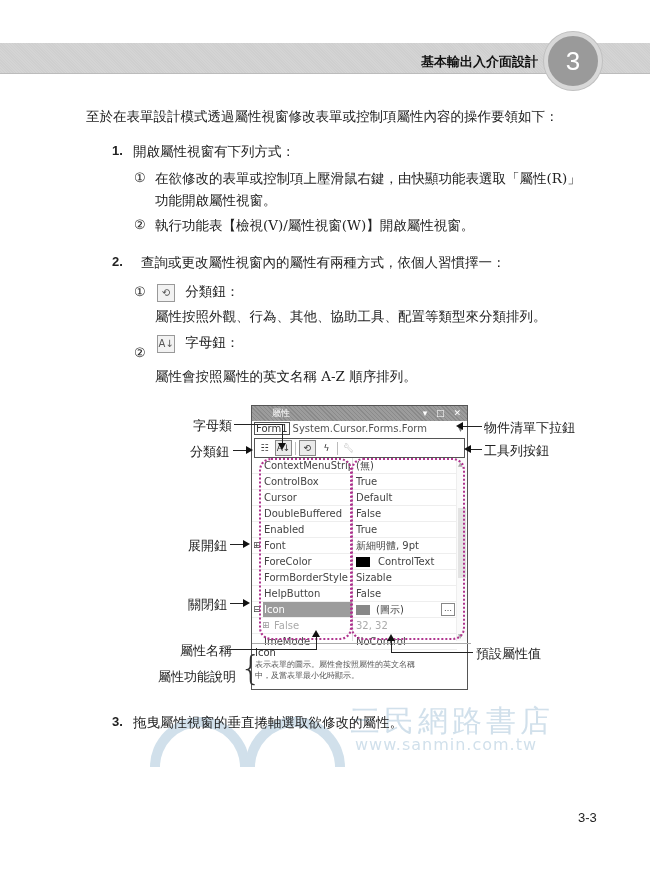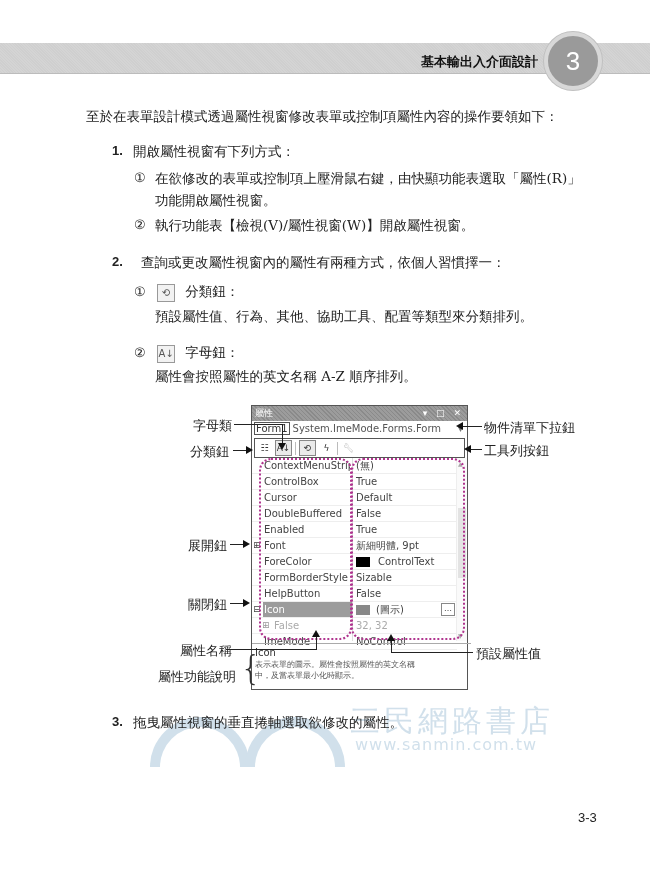--- a/index.html
+++ b/index.html
@@ -15,21 +15,21 @@
   .p { position:absolute; font-size:13.5px; line-height:20px; white-space:nowrap; }
   .num { position:absolute; font-family:"Liberation Sans", sans-serif; font-weight:bold; font-size:13px; }
   .circ { position:absolute; font-size:13px; }
   .mini-icon { display:inline-block; width:16px; height:16px; border:1px solid #999; background:#f2f2f2;
          font-size:10px; line-height:16px; text-align:center; vertical-align:middle; color:#555; font-family:"DejaVu Sans", sans-serif; }
 
   
   .pw { position:absolute; left:251px; top:405px; width:215px; height:283px; border:1px solid #555;
         background:#fff; font-family:"DejaVu Sans", sans-serif; font-size:10px; color:#444; }
   .pw-title { height:15px; background:repeating-linear-gradient(45deg,#8a8a8a 0 1px,#9c9c9c 1px 3px);
-        color:#fff; font-size:9px; line-height:15px; padding-left:3px; position:relative; }
+        color:#fff; font-size:9px; line-height:15px; padding-left:20px; position:relative; }
   .pw-title .ctl { position:absolute; right:3px; top:0; letter-spacing:3px; font-size:9px; }
   .pw-obj { height:16px; line-height:16px; padding-left:2px; color:#333; font-size:10px; position:relative; }
   .pw-obj .obj-name { border:1px solid #555; padding:0 1px; margin-right:3px; }
   .pw-obj .obj-type { color:#555; }
   .pw-obj .drop { position:absolute; right:4px; top:0; color:#777; }
   .pw-toolbar { height:18px; margin:1px 2px; border:1px solid #555; display:flex; align-items:center; gap:3px; padding-left:2px; }
   .tb-btn { width:15px; height:14px; font-size:9px; line-height:14px; text-align:center; color:#333; }
   .tb-btn.sel { border:1px solid #888; background:#eaeaea; }
   .tb-sep { width:1px; height:13px; background:#bbb; }
   .grid { position:absolute; left:0; top:52px; width:205px; }
@@ -81,36 +81,36 @@
 <div class="p" style="left:155px;top:215px;">執行功能表【檢視(V)/屬性視窗(W)】開啟屬性視窗。</div>
 
 <div class="num" style="left:112px;top:254px;">2.</div>
 <div class="p" style="left:133px;top:252px;margin-left:8px;">查詢或更改屬性視窗內的屬性有兩種方式，依個人習慣擇一：</div>
 
 <div class="circ" style="left:134px;top:284px;">①</div>
 <div class="p" style="left:157px;top:281px;">
   <span class="mini-icon">⟲</span>
   <span style="margin-left:6px;">分類鈕：</span>
 </div>
-<div class="p" style="left:155px;top:306px;">預設屬性值、行為、其他、協助工具、配置等類型來分類排列。</div>
+<div class="p" style="left:155px;top:306px;">屬性按照外觀、行為、其他、協助工具、配置等類型來分類排列。</div>
 
 <div class="circ" style="left:134px;top:345px;">②</div>
-<div class="p" style="left:157px;top:342px;">
+<div class="p" style="left:157px;top:332px;">
   <span class="mini-icon">A↓</span>
   <span style="margin-left:6px;">字母鈕：</span>
 </div>
 <div class="p" style="left:155px;top:366px;">屬性會按照屬性的英文名稱 A-Z 順序排列。</div>
 
 <div class="pw">
   <div class="pw-title">
     <span>屬性</span>
     <span class="ctl">▾ □ ✕</span>
   </div>
   <div class="pw-obj">
-    <span class="obj-name">Form1</span><span class="obj-type">System.ImeMode.Forms.Form</span>
+    <span class="obj-name">Form1</span><span class="obj-type">System.Cursor.Forms.Form</span>
     <span class="drop">▾</span>
   </div>
   <div class="pw-toolbar">
     <div class="tb-btn">☷</div>
     <div class="tb-btn sel">A↓</div>
     <div class="tb-sep"></div>
     <div class="tb-btn sel">⟲</div>
     <div class="tb-btn">ϟ</div>
     <div class="tb-sep"></div>
     <div class="tb-btn" style="color:#bbb;">🔧︎</div>

